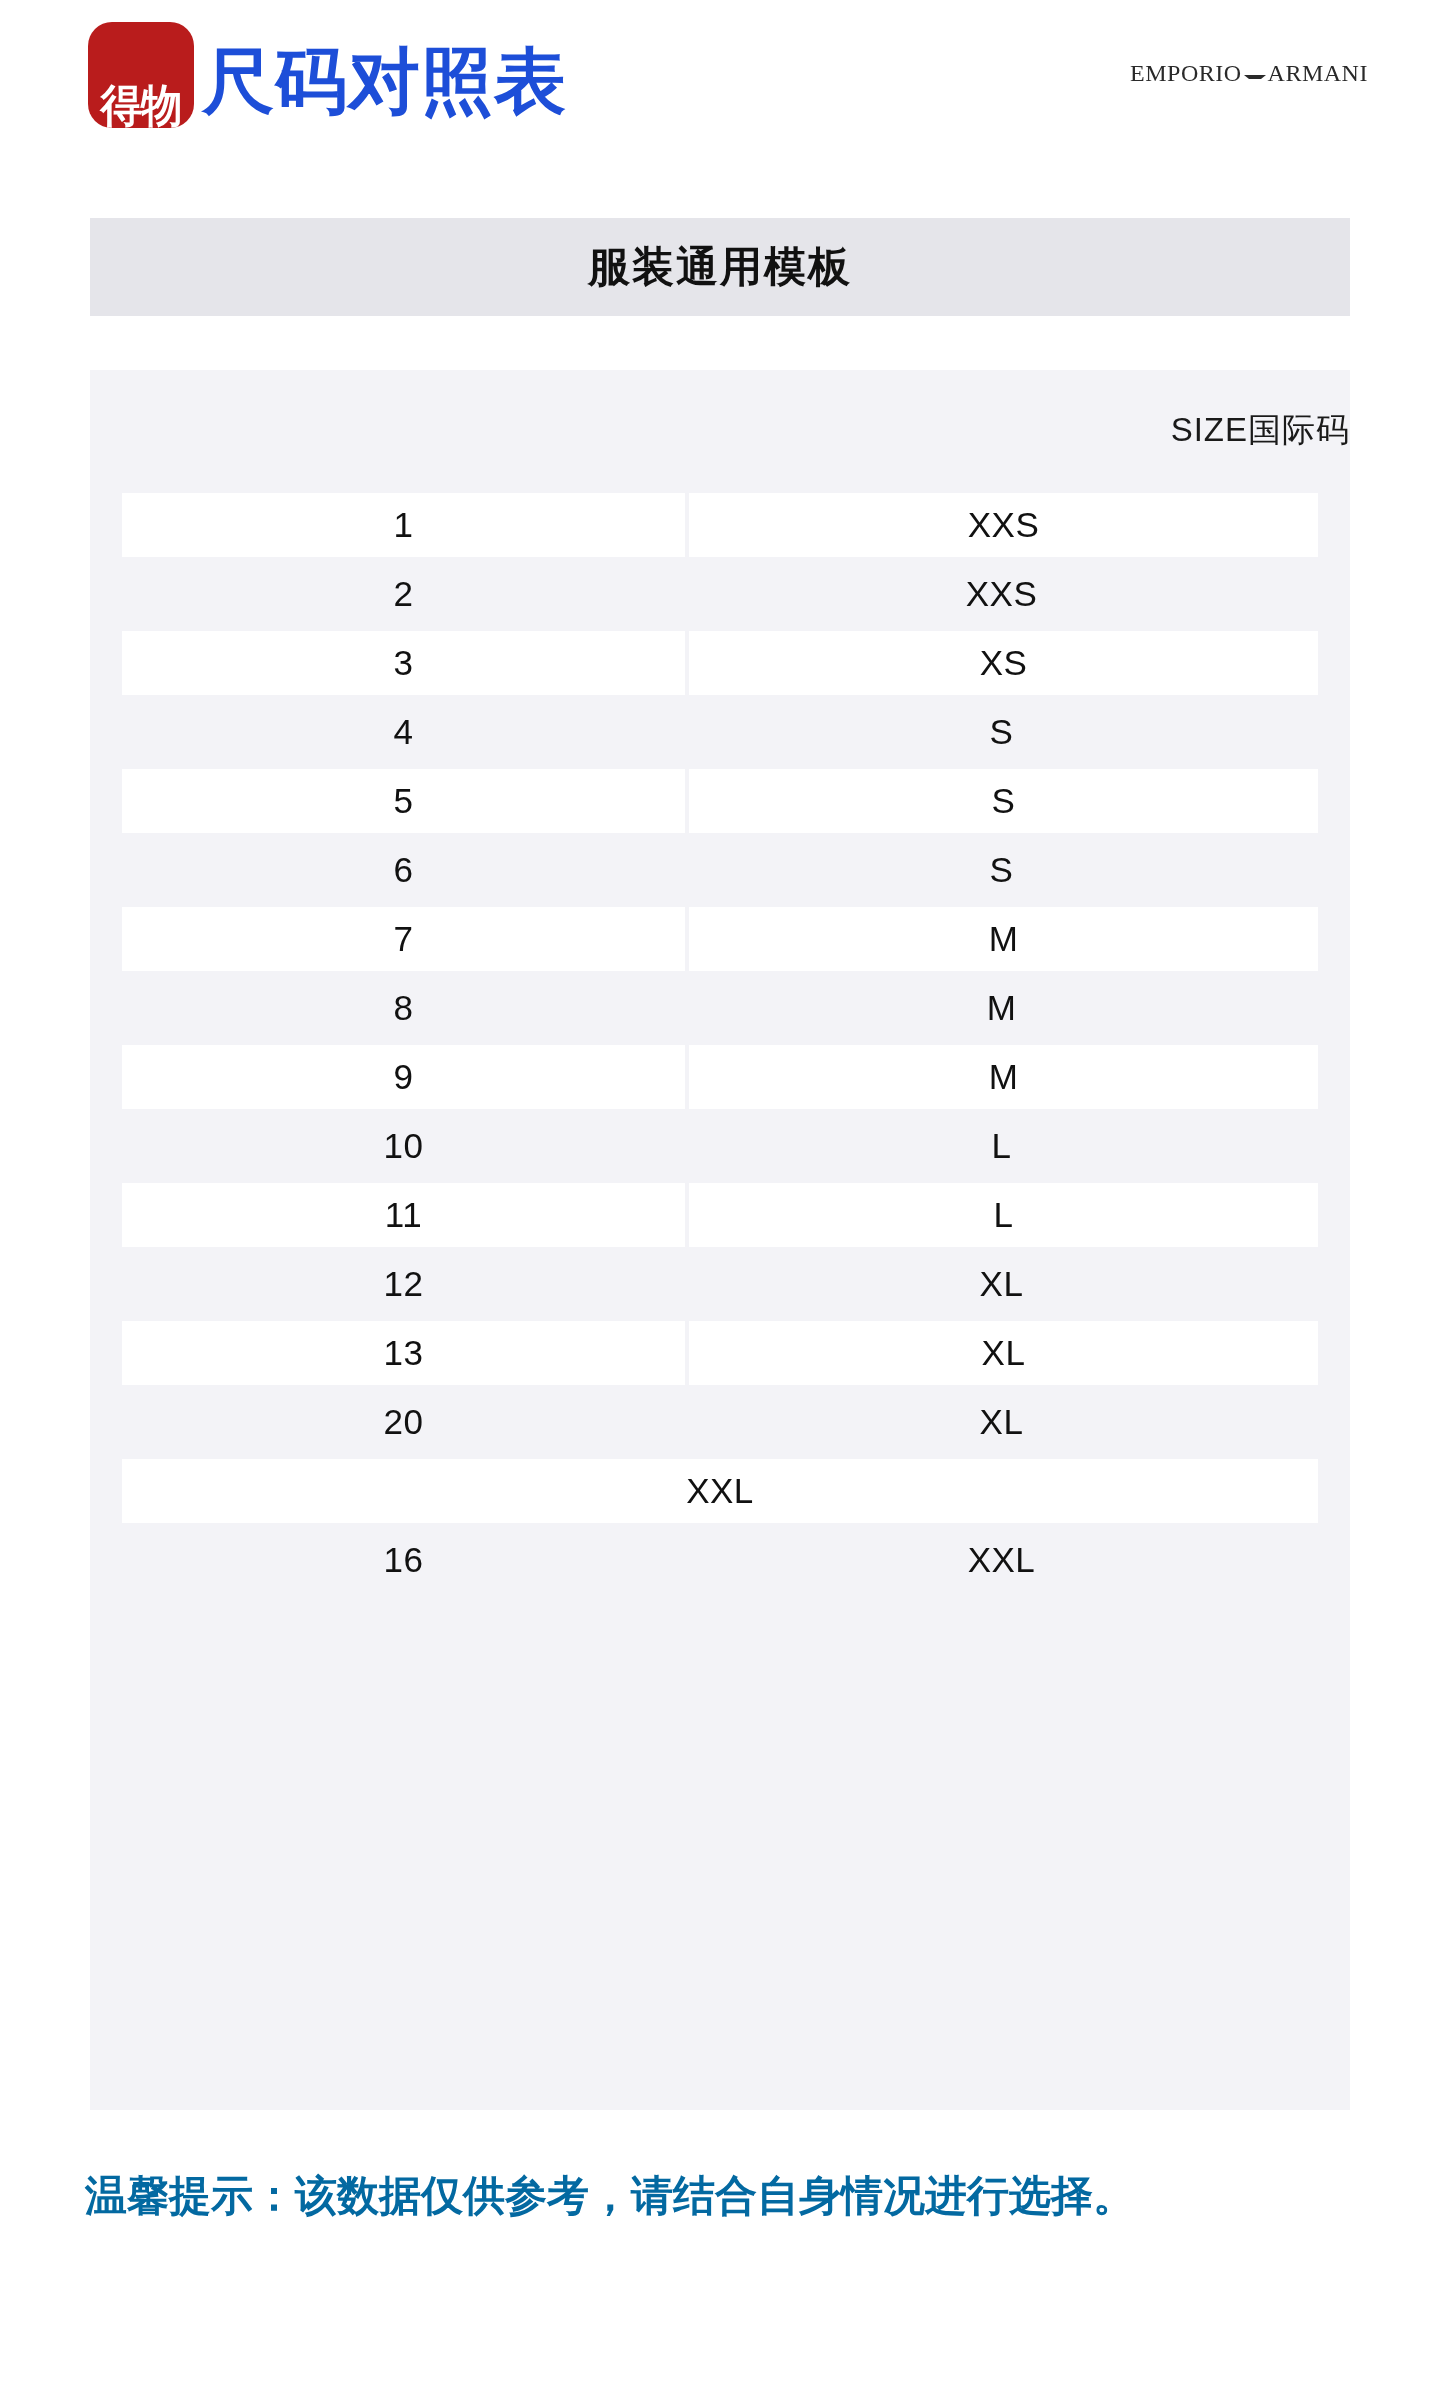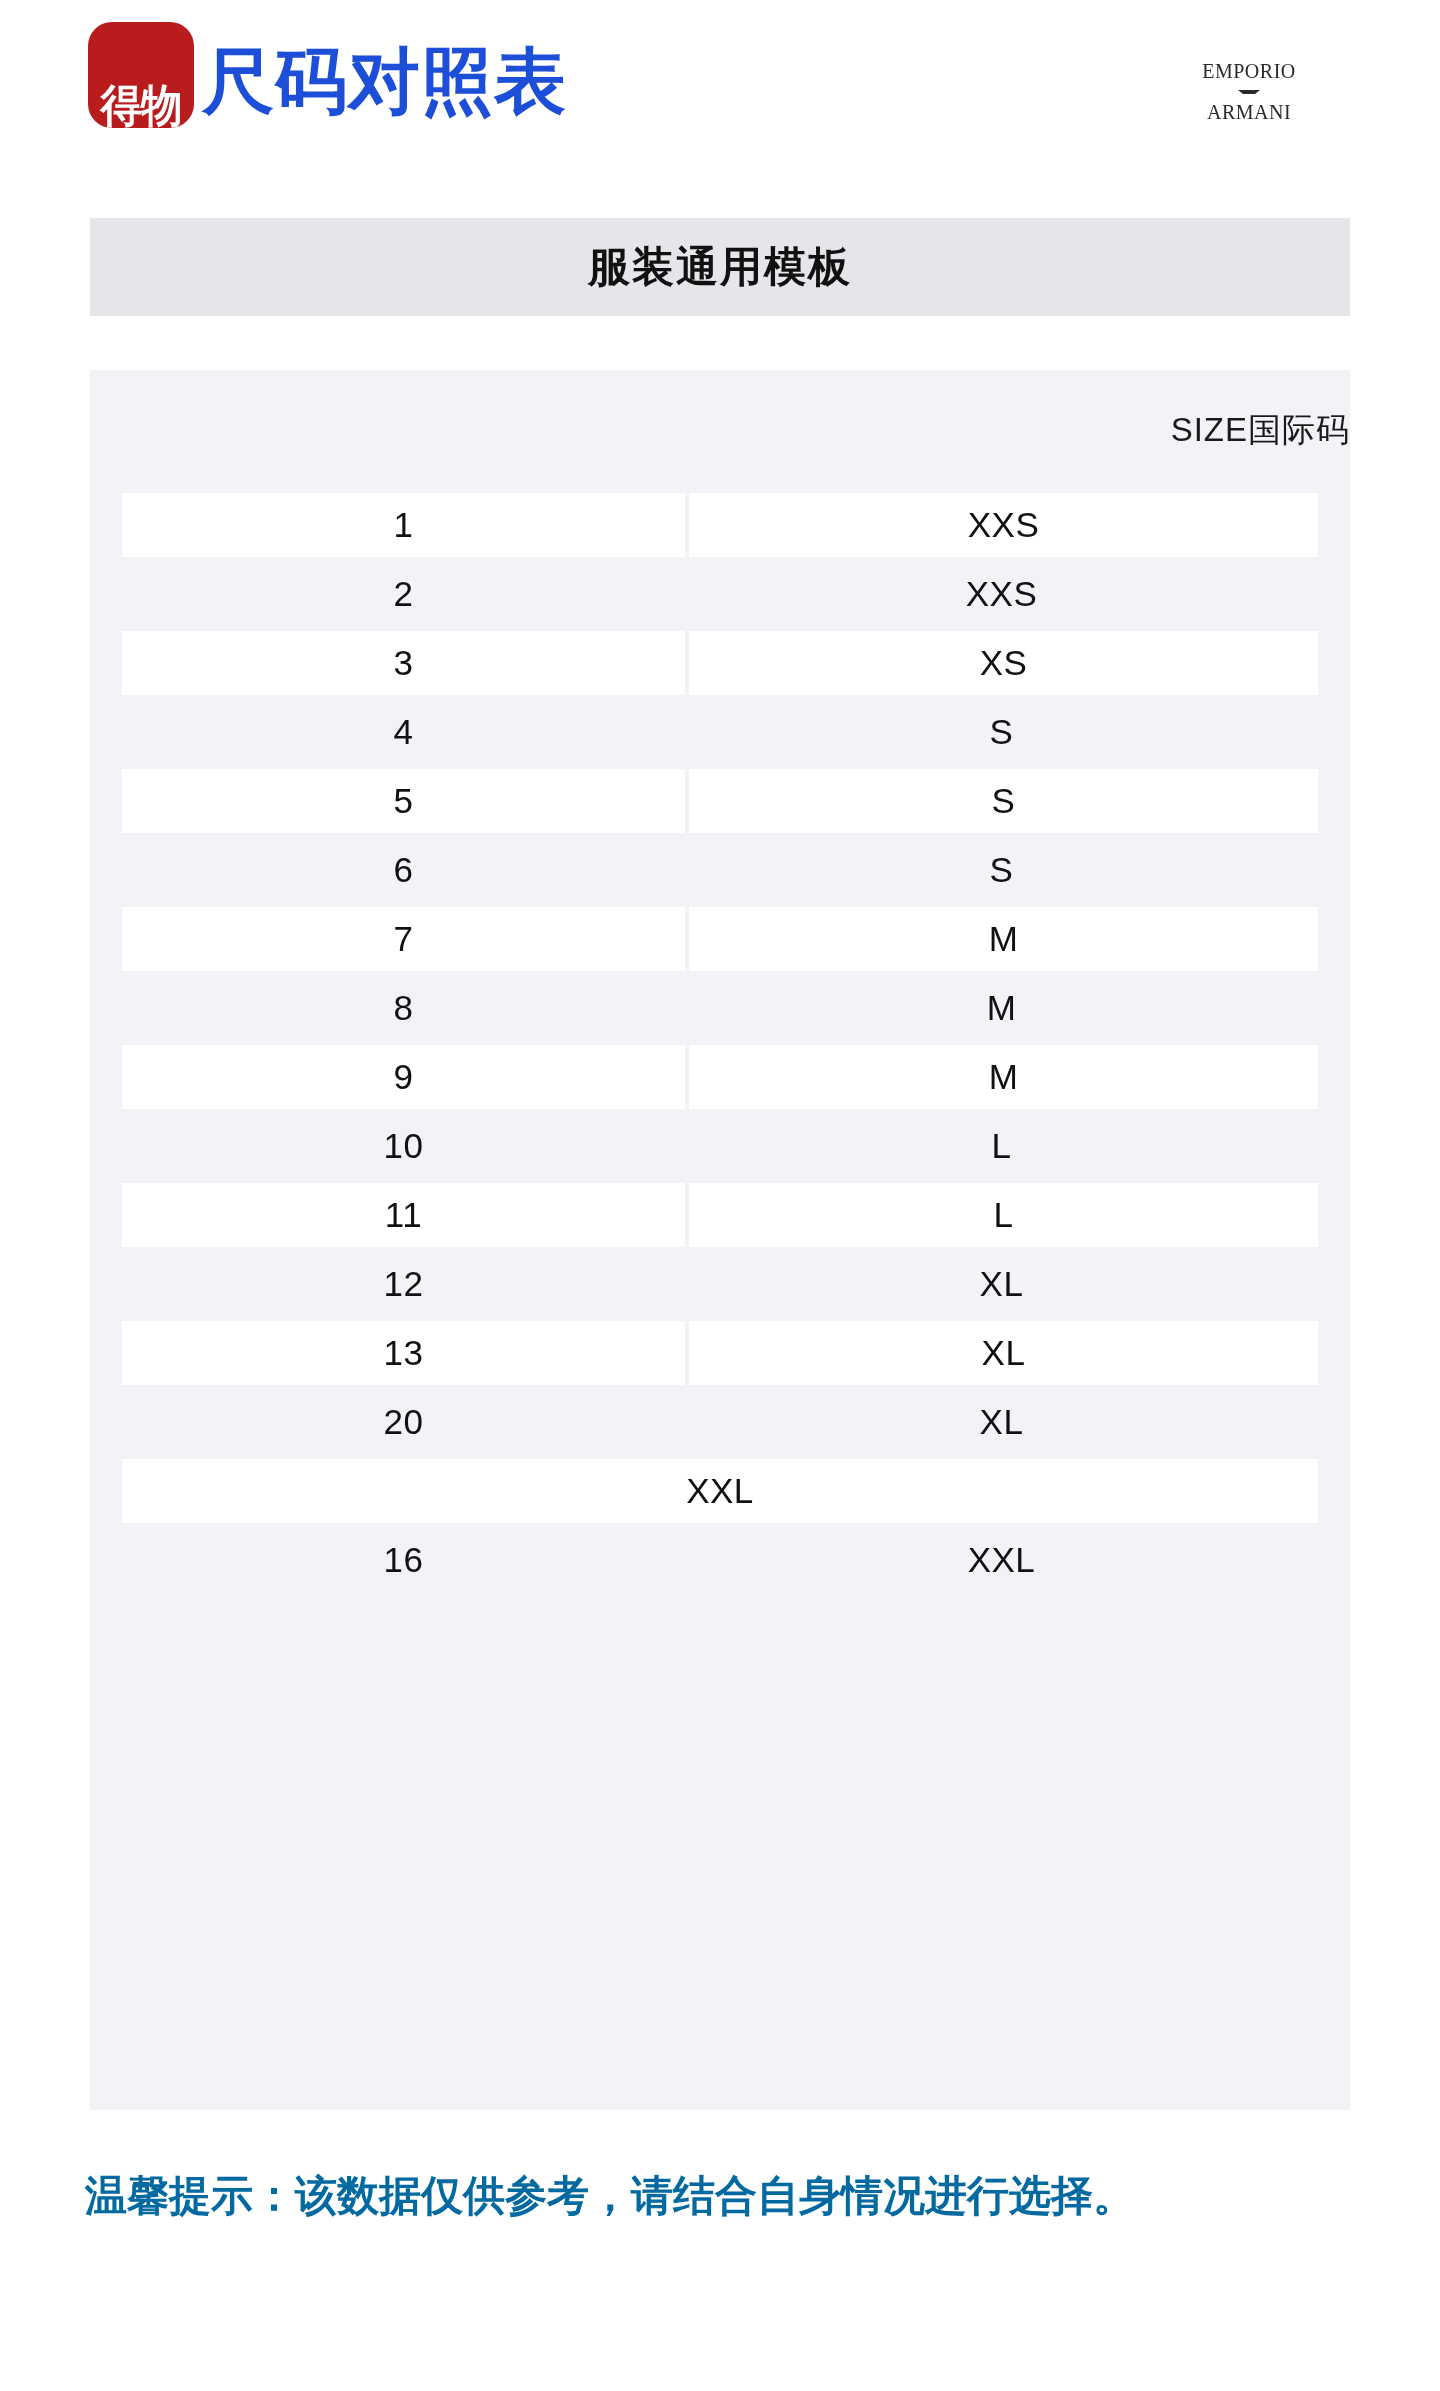--- a/index.html
+++ b/index.html
@@ -55,28 +55,27 @@
     color: #1d4ed8;
   }
   .partner-logo {
     position: absolute;
     right: 86px;
     top: 60px;
     width: 210px;
     text-align: center;
     color: #2a2a2a;
     font-family: "Liberation Serif", "DejaVu Serif", serif;
-    font-size: 20px;
+    font-size: 24px;
     letter-spacing: 0.5px;
     white-space: nowrap;
     display: flex;
     align-items: center;
     justify-content: center;
     gap: 1px;
-    flex-direction: column;
   }
   .armani-eagle {
     display: inline-block;
     width: 24px;
     height: 16px;
     position: relative;
     top: 1px;
   }
 
   

